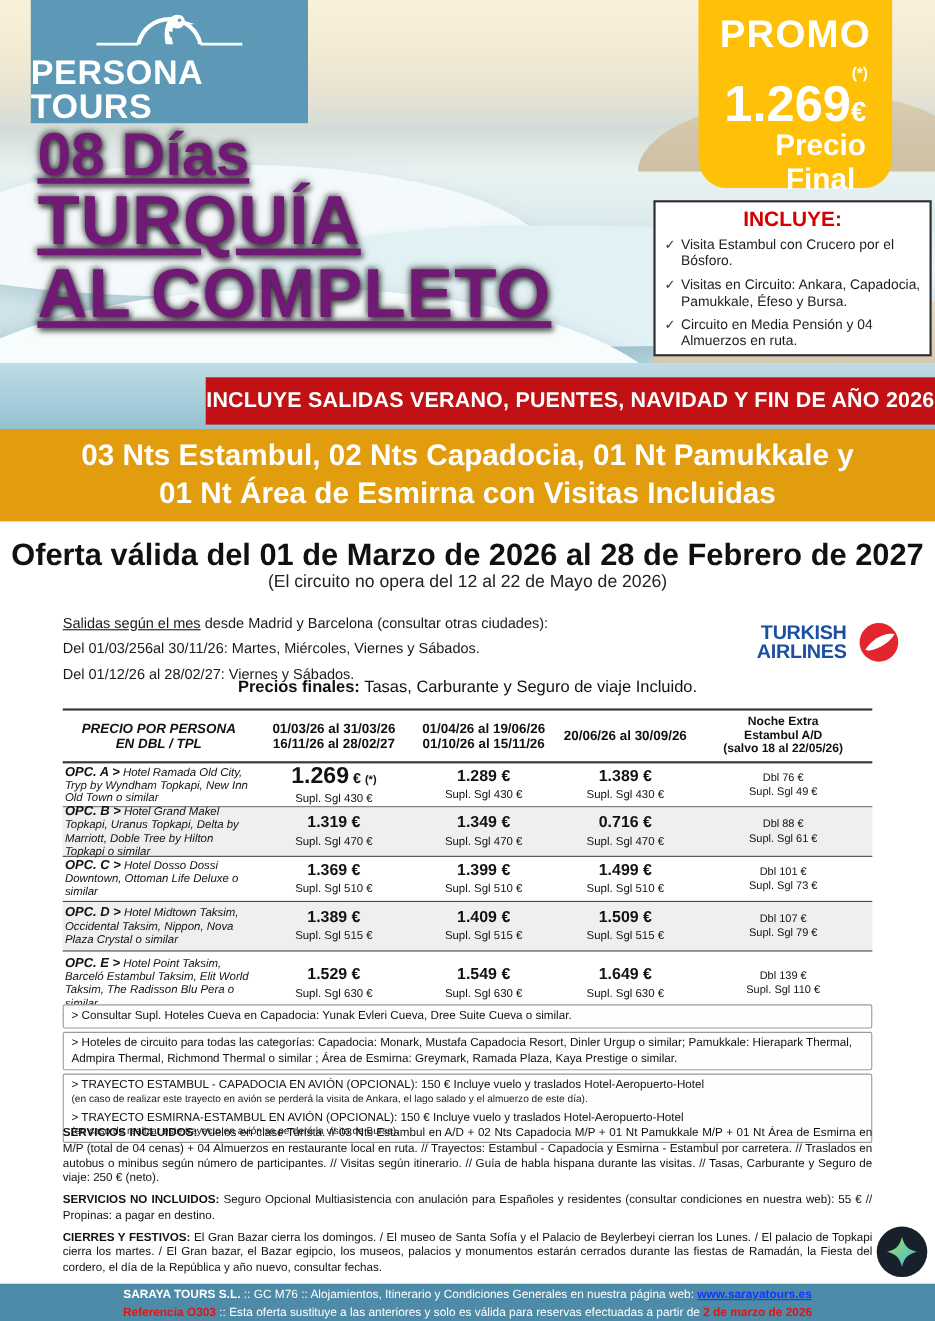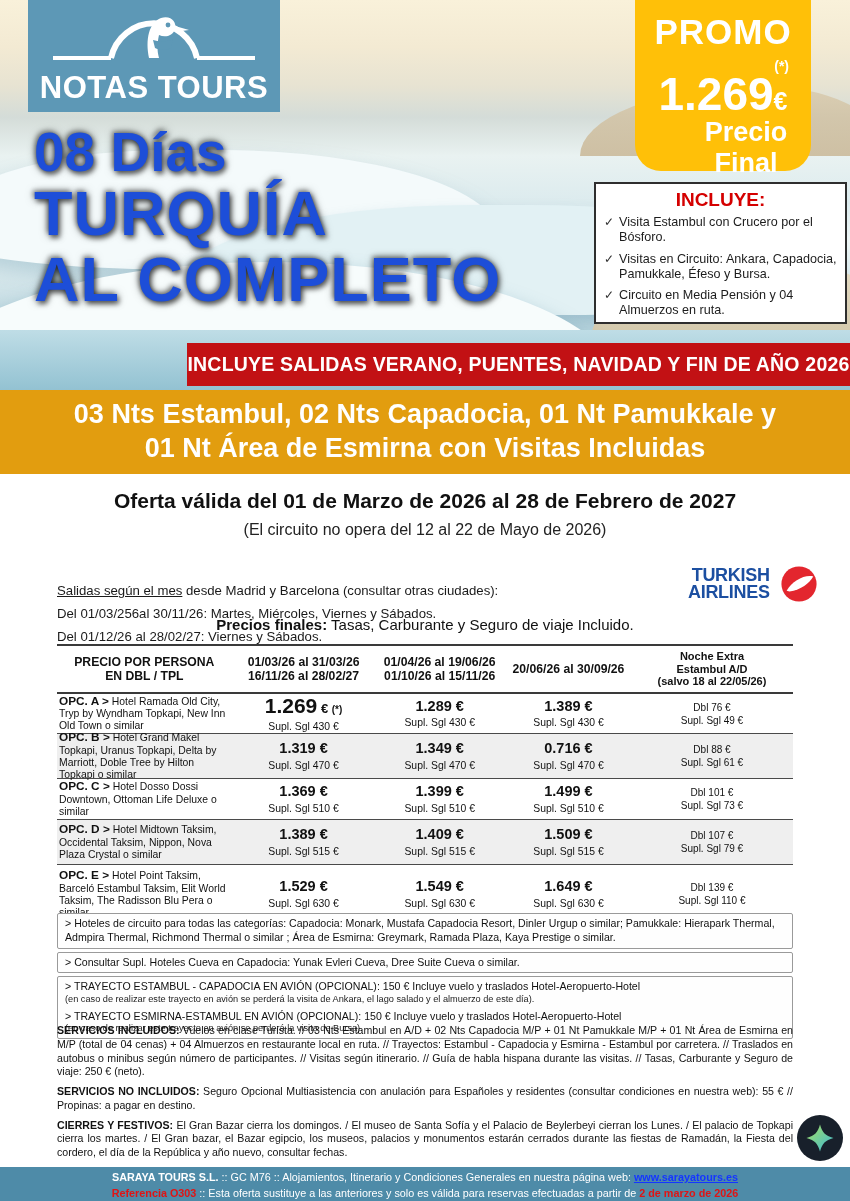--- a/index.html
+++ b/index.html
@@ -16,22 +16,22 @@
   .hero .ter3 { position:absolute; left:-80px; top:262px; width:700px; height:140px; background:#f7fcfc; border-radius:50% 50% 0 0/90% 90% 0 0; box-shadow:0 6px 16px rgba(120,165,185,.5); }
   .hero .pool { position:absolute; left:0; top:330px; width:850px; height:60px; background:linear-gradient(180deg,#bfdde6,#93c2d2); }
   .hero .ter4 { position:absolute; right:-60px; top:255px; width:320px; height:90px; background:linear-gradient(180deg,#e8ddc4,#d6c6a4); border-radius:50% 50% 0 0/100% 100% 0 0; opacity:.9; }
 
   
   .logo-box { position:absolute; left:28px; top:0; width:252px; height:112px; background:#5d98b6; display:flex; flex-direction:column; align-items:center; justify-content:flex-start; padding-top:6px; }
   .logo-art { width:210px; height:64px; display:block; }
   .logo-text { color:#fff; font-size:31px; font-weight:700; letter-spacing:.5px; line-height:1; margin-top:2px; }
 
   
-  .hero-title { position:absolute; left:34px; top:124px; color:#1d4ed8; font-weight:700; line-height:1.04;
-    text-shadow:0 0 9px rgba(0,0,0,.5), 2px 3px 5px rgba(0,0,0,.55), -2px -2px 4px rgba(0,0,0,.3); }
+  .hero-title { position:absolute; left:34px; top:112px; color:#701a75; font-weight:700; line-height:1.04;
+    text-shadow:0 0 9px rgba(0,0,0,.5), 2px 3px 5px rgba(0,0,0,.55), -2px -2px 4px rgba(0,0,0,.3);text-decoration:underline; }
   .hero-title .t1 { font-size:55px; }
   .hero-title .t2 { font-size:63px; letter-spacing:1px; }
   .hero-title .t3 { font-size:63px; letter-spacing:1px; }
 
   
   .promo { position:absolute; left:635px; top:0; width:176px; height:171px; background:#ffc008; border-radius:0 0 26px 26px; color:#fff; text-align:center; padding-top:12px; }
   .promo .p-label { font-size:35px; font-weight:700; letter-spacing:1px; }
   .promo .p-note { font-size:14px; font-weight:700; text-align:right; padding-right:22px; margin-top:6px; }
   .promo .p-price { font-size:46px; font-weight:700; line-height:.9; }
   .promo .p-cur { font-size:25px; font-weight:700; }
@@ -41,41 +41,41 @@
   .incluye { position:absolute; left:594px; top:182px; width:253px; height:142px; background:#fff; border:2px solid #2e2e2e; padding:5px 8px 0 8px; }
   .incluye .inc-title { color:#d40000; font-weight:700; font-size:19px; text-align:center; margin-bottom:4px; }
   .incluye .inc-item { display:flex; gap:5px; font-size:12.6px; color:#1c1c1c; line-height:1.18; margin-bottom:7px; }
   .incluye .chk { flex:0 0 auto; font-size:12px; color:#333; }
 
   
   .red-banner { position:absolute; left:187px; top:343px; width:663px; height:43px; background:#c21114; color:#fff; font-weight:700; font-size:19.5px; display:flex; align-items:center; justify-content:center; letter-spacing:.2px; }
   .orange-banner { position:absolute; left:0; top:390px; width:850px; height:84px; background:#e29d0f; color:#fff; font-weight:700; font-size:27px; display:flex; flex-direction:column; align-items:center; justify-content:center; line-height:1.25; }
 
   
-  .validity-title { position:absolute; left:0; top:489px; width:850px; text-align:center; font-size:21px; font-weight:700; color:#111; }
+  .validity-title { position:absolute; left:0; top:489px; width:850px; text-align:center; font-size:28px; font-weight:700; color:#111; }
   .validity-sub { position:absolute; left:0; top:521px; width:850px; text-align:center; font-size:16px; color:#222; }
 
   
-  .departures { position:absolute; left:57px; top:579px; font-size:13.2px; color:#1a1a1a; line-height:1.75; }
+  .departures { position:absolute; left:57px; top:555px; font-size:13.2px; color:#1a1a1a; line-height:1.75; }
   .departures .u { text-decoration:underline; }
 
   
   .tk-logo { position:absolute; left:688px; top:565px; display:flex; align-items:center; gap:10px; }
   .tk-text { color:#1c4fa1; font-weight:700; font-size:18px; line-height:.95; text-align:right; letter-spacing:-.3px; }
   .tk-emblem { width:38px; height:38px; }
 
   .prices-note { position:absolute; left:0; top:616px; width:850px; text-align:center; font-size:15px; color:#111; }
 
   
   .price-table { position:absolute; left:57px; top:644px; width:736px; font-size:11px; color:#111; }
   .t-head { display:flex; border-top:2px solid #3a3a3a; border-bottom:2px solid #3a3a3a; background:#fff; height:50px; font-weight:700; font-size:12.2px; }
   .t-row { display:flex; border-bottom:1.4px solid #4a4a4a; }
   .t-row.shaded { background:#efefef; }
   .tc { display:flex; flex-direction:column; align-items:center; justify-content:center; text-align:center; padding:2px 4px; line-height:1.15; }
-  .c1 { width:24%; align-items:flex-start; text-align:left; padding-left:2px; }
+  .c1 { width:24%; align-items:flex-start; text-align:left; padding-left:2px;font-style:italic; }
   .c2 { width:19%; } .c3 { width:18%; } .c4 { width:17%; } .c5 { width:22%; }
   .opc { font-weight:700; font-size:11.8px; }
   .hnames { font-size:10.4px; }
   .price { font-size:14.5px; font-weight:700; }
   .price-big { font-size:21px; font-weight:700; }
   .price-big .cur { font-size:13px; } .price-big .pnote { font-size:10px; font-weight:700; }
   .supl { font-size:10.4px; margin-top:3px; }
   .xtr { font-size:10px; line-height:1.3; }
   .rh1 { height:40px; } .rh2 { height:45px; } .rh3 { height:41px; } .rh4 { height:45px; } .rh5 { height:59px; }
   .t-row .tc { height:100%; }
@@ -117,21 +117,21 @@
   <div class="logo-box">
     <svg class="logo-art" viewBox="0 0 210 64">
       <line x1="4" y1="52" x2="62" y2="52" stroke="#fff" stroke-width="4"></line>
       <line x1="148" y1="52" x2="206" y2="52" stroke="#fff" stroke-width="4"></line>
       <path d="M62 52 A44 44 0 0 1 148 52" fill="none" stroke="#fff" stroke-width="6"></path>
       <path d="M100 52 C96 34 100 16 112 12 C122 9 128 16 126 23 C124 30 116 32 110 29 C108 38 108 45 110 52 Z" fill="#fff"></path>
       <circle cx="119" cy="19" r="2.4" fill="#5d98b6"></circle>
       <path d="M126 20 L140 24 L126 26 Z" fill="#fff"></path>
       <path d="M104 34 C110 36 118 36 124 33 L122 42 C116 45 110 44 106 42 Z" fill="#5d98b6"></path>
     </svg>
-    <div class="logo-text">NOTAS TOURS</div>
+    <div class="logo-text">PERSONA TOURS</div>
   </div>
 
   <div class="hero-title">
     <div class="t1">08 Días</div>
     <div class="t2">TURQUÍA</div>
     <div class="t3">AL COMPLETO</div>
   </div>
 
   <div class="promo">
     <div class="p-label">PROMO</div>
@@ -313,22 +313,22 @@
           <div class="supl">Supl. Sgl 630 €</div>
         </div>
       <div class="tc c5">
           <div class="xtr">Dbl 139 €</div>
           <div class="xtr">Supl. Sgl 110 €</div>
         </div>
     </div>
   </div>
 
   <div class="notes">
+    <div class="note-box">&gt; Consultar Supl. Hoteles Cueva en Capadocia: Yunak Evleri Cueva, Dree Suite Cueva o similar.</div>
     <div class="note-box">&gt; Hoteles de circuito para todas las categorías: Capadocia: Monark, Mustafa Capadocia Resort, Dinler Urgup o similar; Pamukkale: Hierapark Thermal, Admpira Thermal, Richmond Thermal o similar ; Área de Esmirna: Greymark, Ramada Plaza, Kaya Prestige o similar.</div>
-    <div class="note-box">&gt; Consultar Supl. Hoteles Cueva en Capadocia: Yunak Evleri Cueva, Dree Suite Cueva o similar.</div>
     <div class="note-box">
       <div>&gt; TRAYECTO ESTAMBUL - CAPADOCIA EN AVIÓN (OPCIONAL): 150 € Incluye vuelo y traslados Hotel-Aeropuerto-Hotel</div>
       <div class="note-sub">(en caso de realizar este trayecto en avión se perderá la visita de Ankara, el lago salado y el almuerzo de este día).</div>
       <div class="note-gap">&gt; TRAYECTO ESMIRNA-ESTAMBUL EN AVIÓN (OPCIONAL): 150 € Incluye vuelo y traslados Hotel-Aeropuerto-Hotel</div>
       <div class="note-sub">(en caso de realizar este trayecto en avión se perderá la visita de Bursa).</div>
     </div>
   </div>
 
   <div class="legal">
     <p><b>SERVICIOS INCLUIDOS:</b><span> Vuelos en clase Turista. // 03 Nts Estambul en A/D + 02 Nts Capadocia M/P + 01 Nt Pamukkale M/P + 01 Nt Área de Esmirna en M/P (total de 04 cenas) + 04 Almuerzos en restaurante local en ruta. // Trayectos: Estambul - Capadocia y Esmirna - Estambul por carretera. // Traslados en autobus o minibus según número de participantes. // Visitas según itinerario. // Guía de habla hispana durante las visitas. // Tasas, Carburante y Seguro de viaje: 250 € (neto).</span></p>

